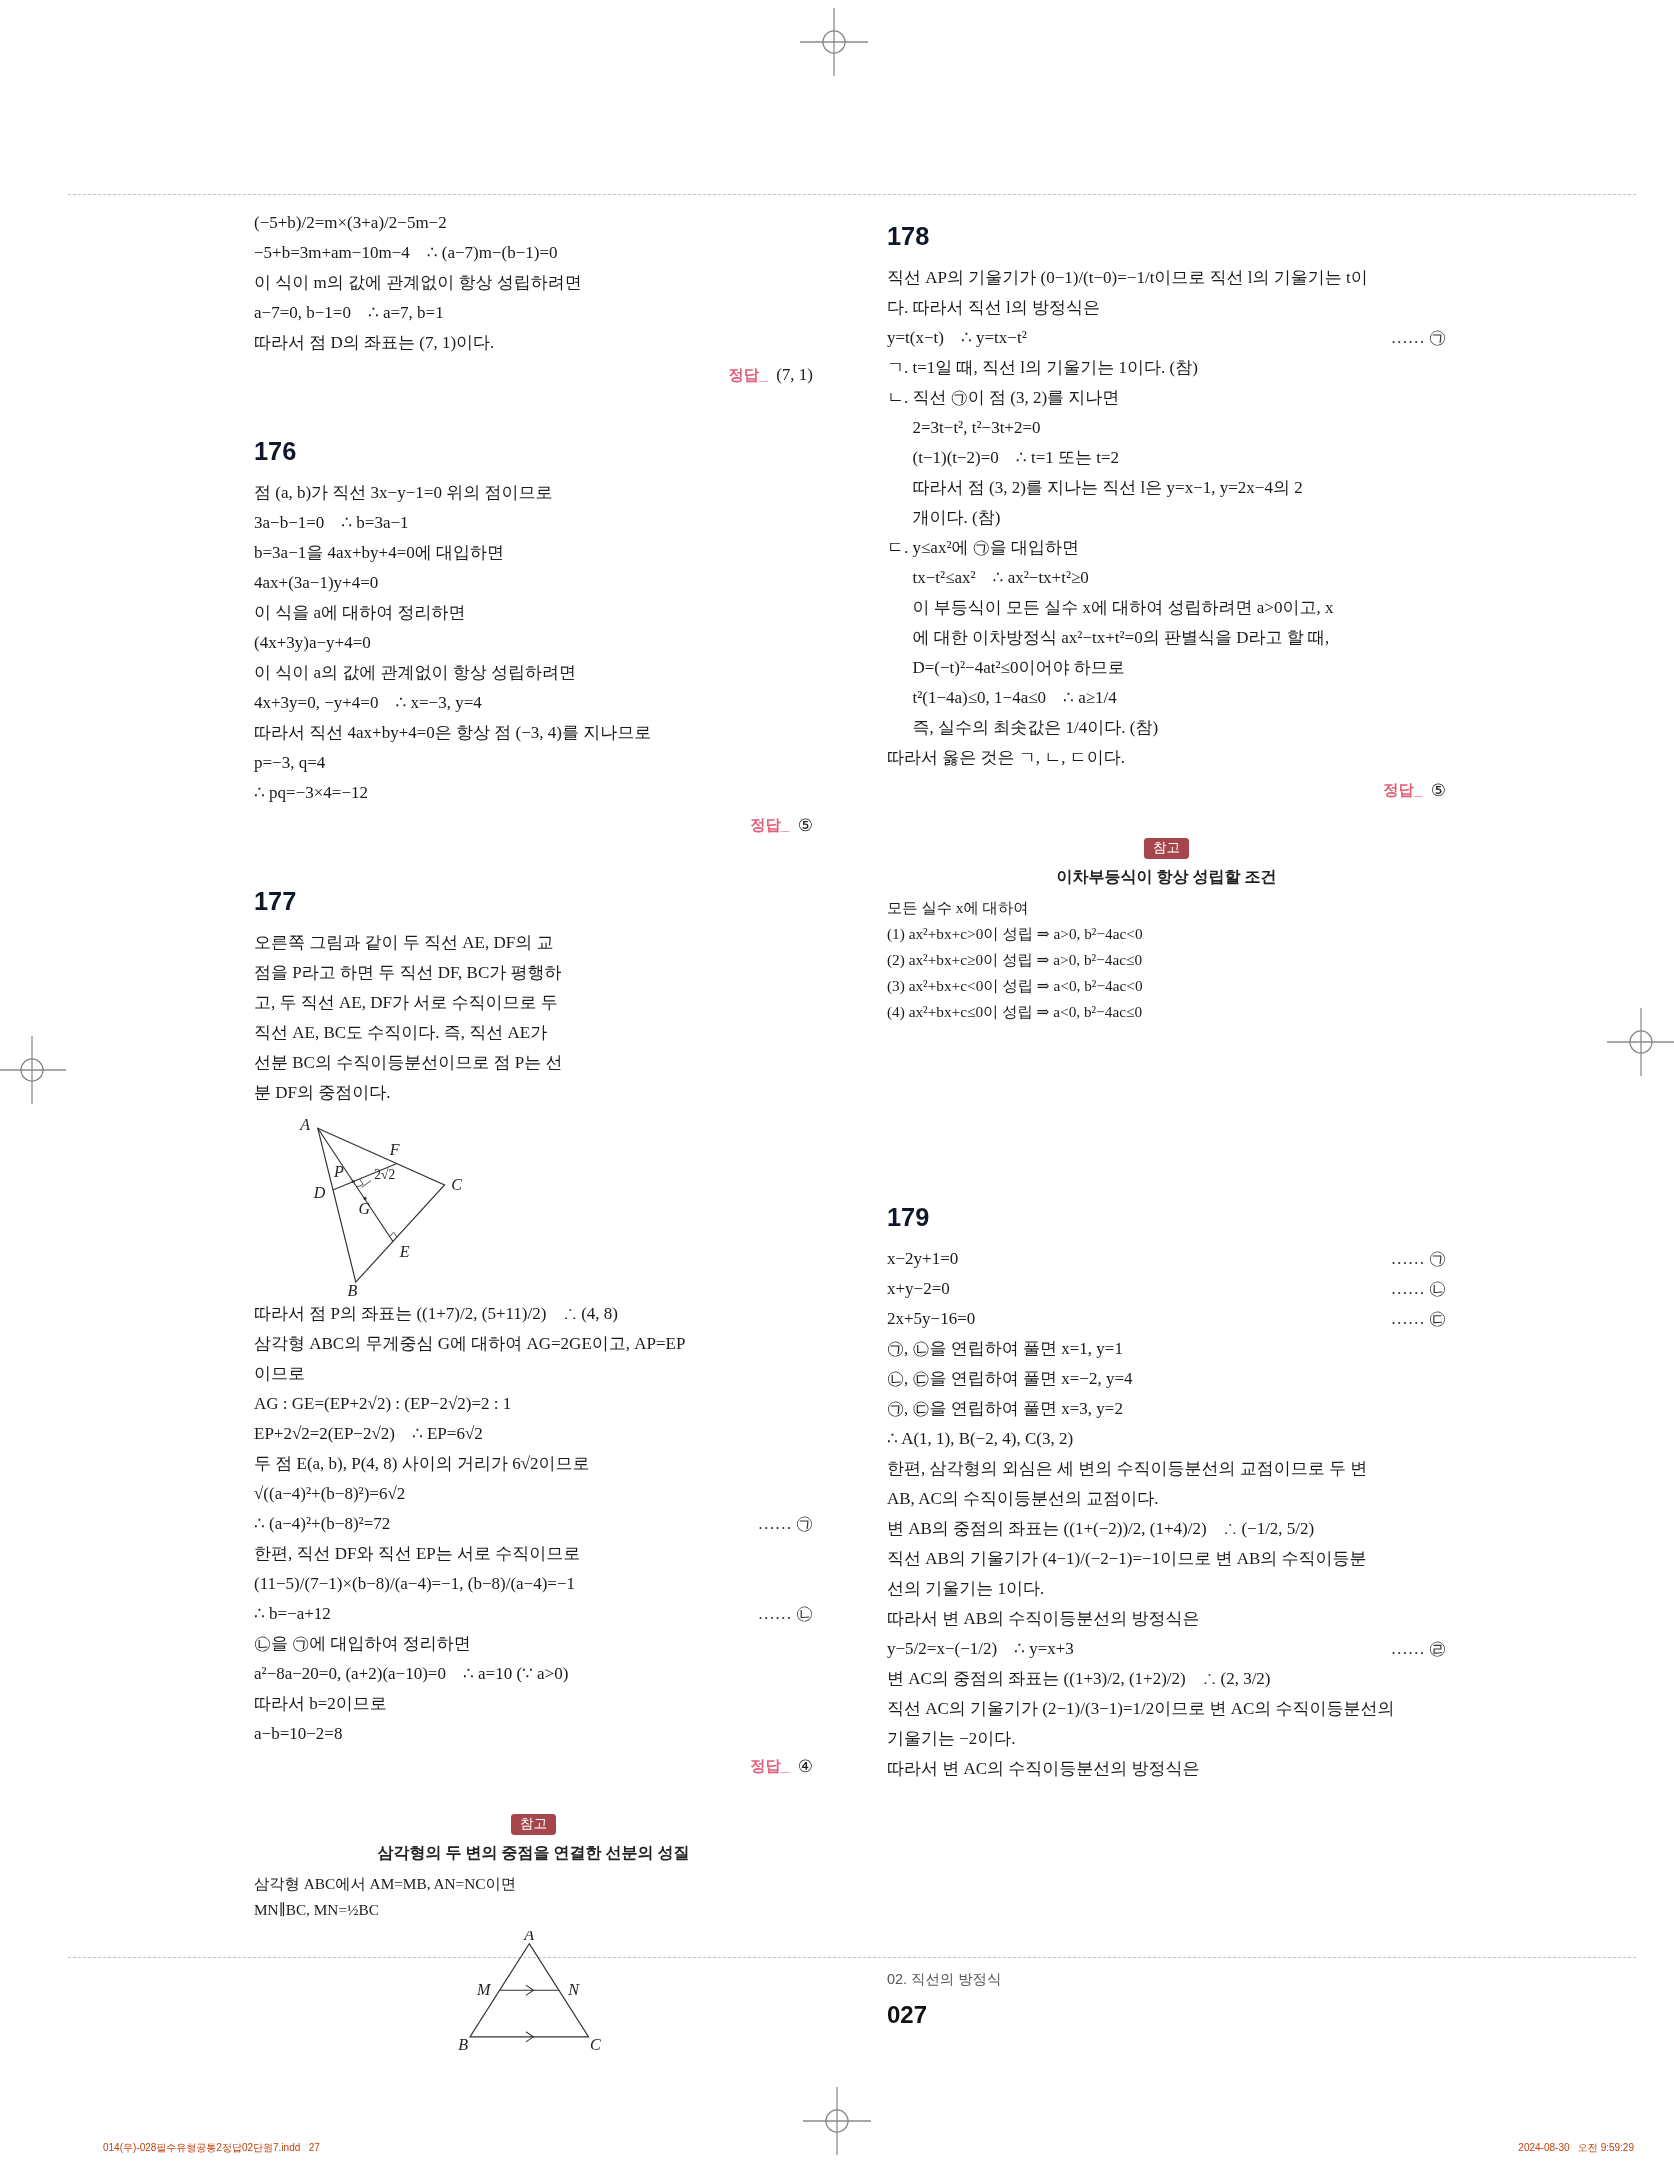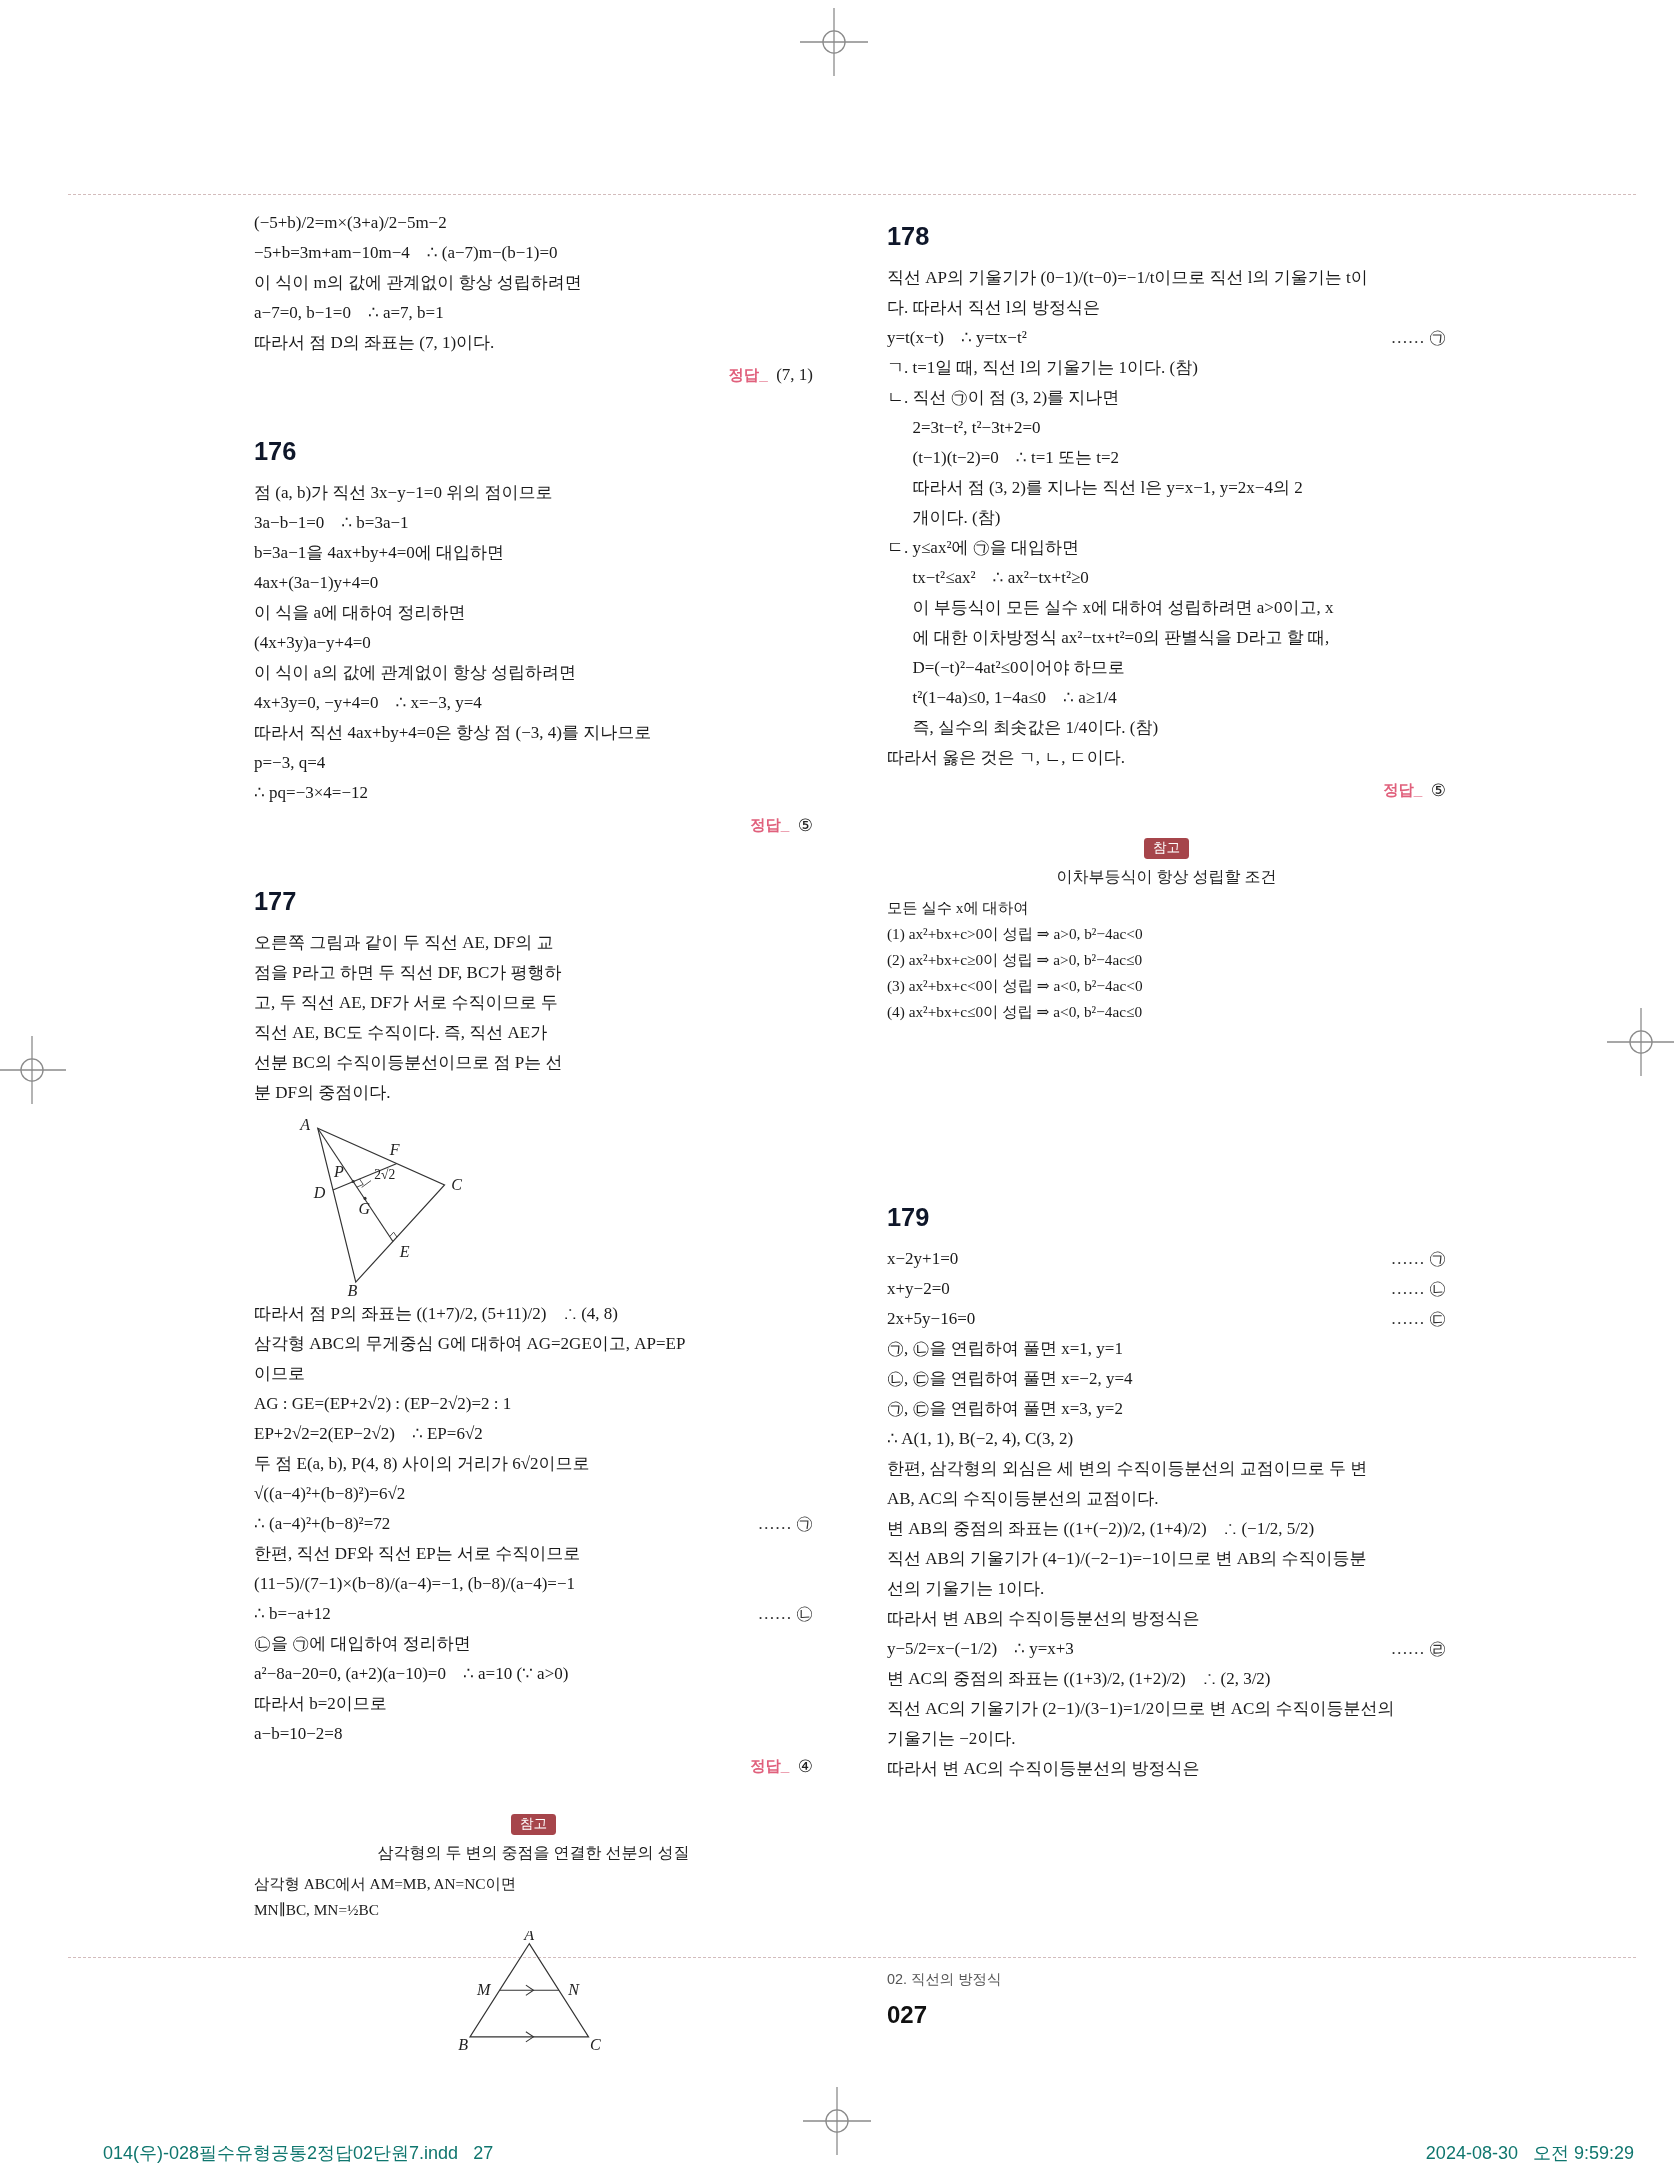--- a/index.html
+++ b/index.html
@@ -33,32 +33,32 @@
   .p177-wrap{display:flex;gap:8.5px;flex-direction:column;}
   .p177-text{width:339px;}
   .fig177{width:212px;height:186px;margin-top:-3.4px;flex:none;}
   .note{margin-top:37px;}
   .note-head{display:flex;align-items:center;gap:8.5px;margin-bottom:6.8px;flex-direction:column;}
   .note-badge{
     background:#a6454b;color:#fff;font-size:13.6px;line-height:1;
     padding:3.4px 8.5px 4.2px;border-radius:3.4px;
     font-family:"Liberation Sans","DejaVu Sans",sans-serif;flex:none;
   }
-  .note-title{font-size:16px;font-weight:normal;color:#222;}
+  .note-title{font-size:16px;font-weight:bold;color:#222;}
   .note .tline{font-size:15.3px;line-height:26px;}
   .fig-note{display:block;margin:8.5px auto 0;width:161px;height:127px;}
   .sec-179{margin-top:178px;}
   .footer{
     position:absolute;top:1970px;left:887px;width:559px;
     display:flex;justify-content:flex-end;align-items:baseline;gap:12px;flex-direction:column;
   }
   .footer-section{font-size:14.4px;color:#555;font-family:"Liberation Sans","DejaVu Sans",sans-serif;}
   .footer-page{font-size:24px;font-weight:bold;color:#111;font-family:"Liberation Sans","DejaVu Sans",sans-serif;}
   .print-line{
-    position:absolute;top:2141px;font-size:18px;color:#0f766e;
+    position:absolute;top:2141px;font-size:10px;color:#c2410c;
     font-family:"Liberation Sans","DejaVu Sans",sans-serif;white-space:pre;
   }
   .print-left{left:103px;}
   .print-right{right:41px;}
   svg text.ptlabel{
     font-family:"Liberation Serif","DejaVu Serif",serif;font-style:italic;
     font-size:19px;fill:#222;
   }
   svg text.seglabel{
     font-family:"Liberation Serif","DejaVu Serif",serif;

